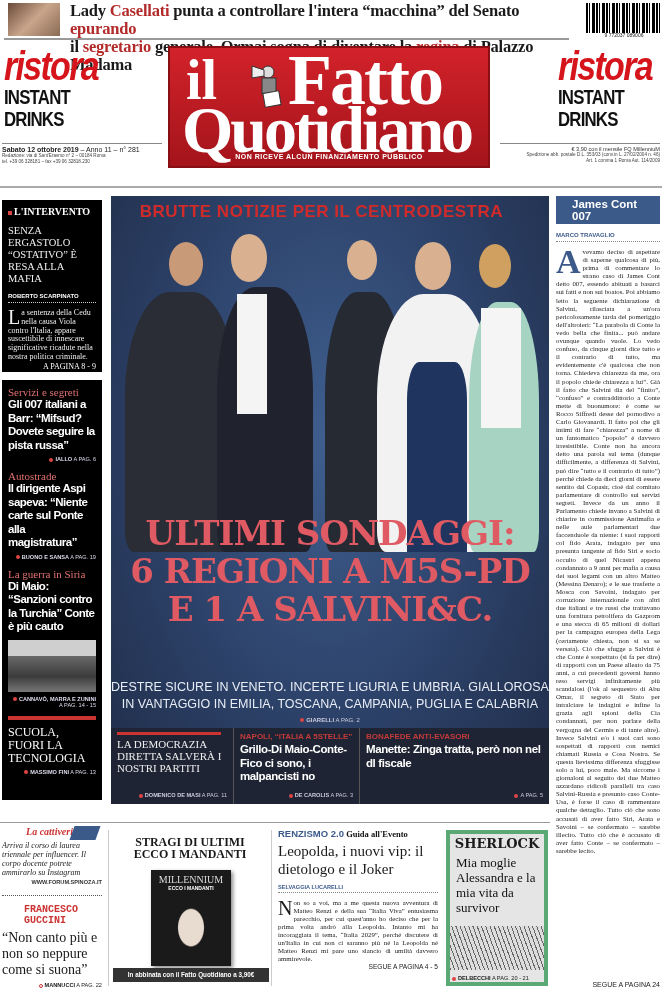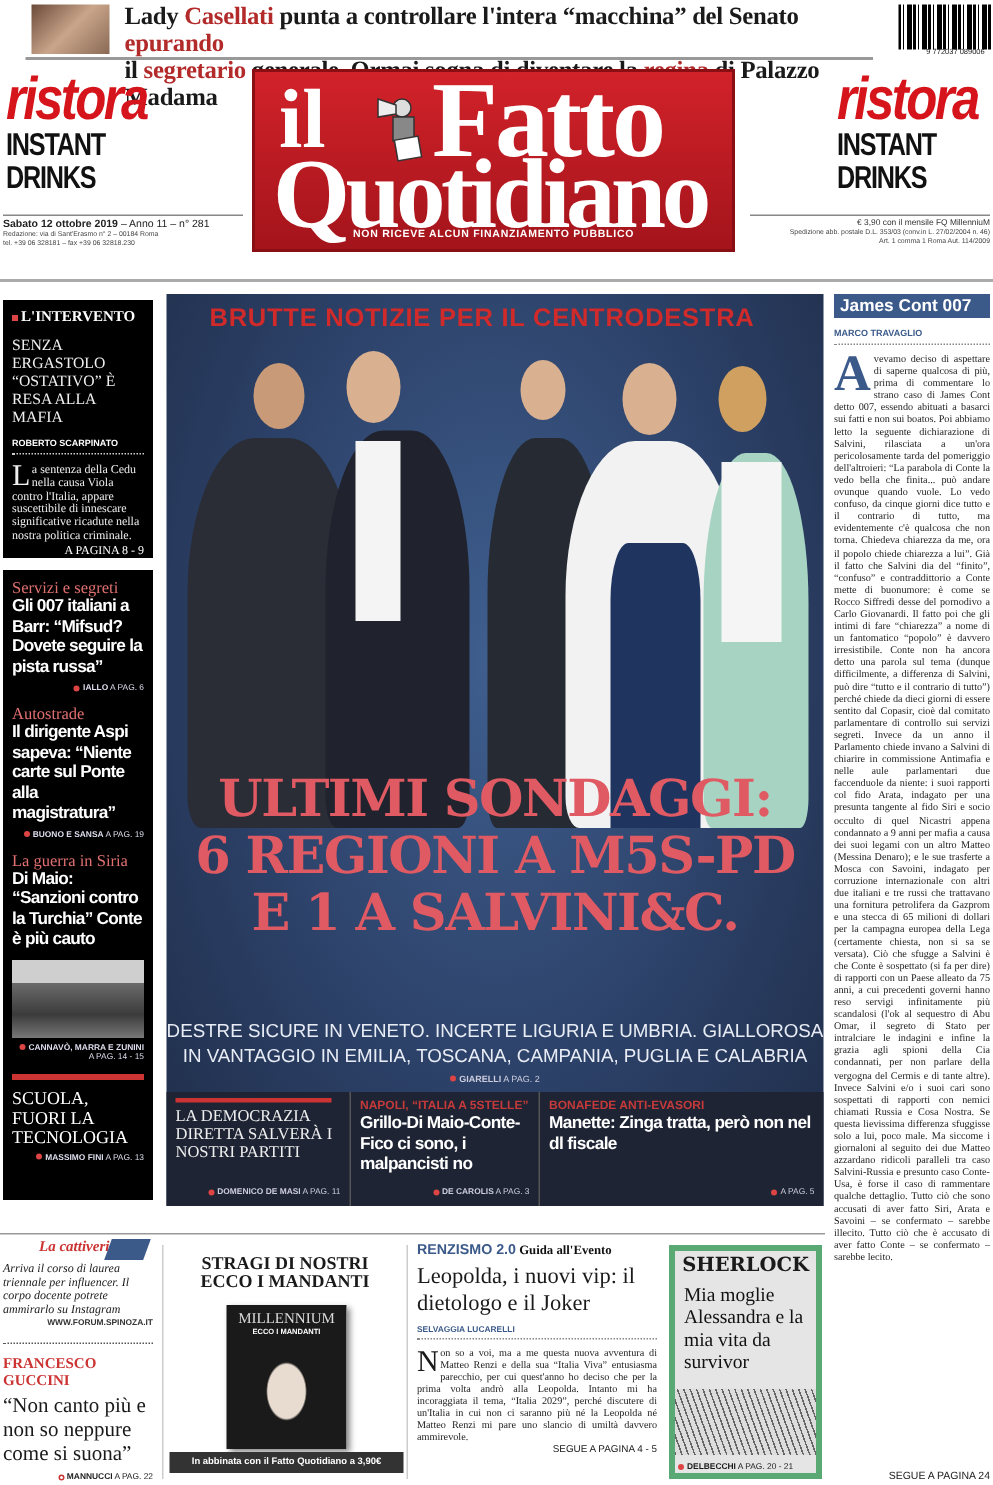--- a/index.html
+++ b/index.html
@@ -1,19 +1,19 @@
 <!DOCTYPE html>
 <html><head>
 <meta charset="utf-8">
 <style>
 *{box-sizing:border-box;margin:0;padding:0;}
 body{width:662px;height:990px;background:#fff;font-family:"Liberation Serif",serif;color:#1a1a1a;position:relative;overflow:hidden;}
 .abs{position:absolute;}
 
-#topstrip{left:17px;top:0;width:565px;height:40px;border-bottom:2px solid #999;}
+#topstrip{left:4px;top:0;width:565px;height:40px;border-bottom:2px solid #999;}
 #top-thumb{left:4px;top:3px;width:52px;height:33px;background:linear-gradient(135deg,#6b4a3a,#c9a58a 50%,#8a6a55);}
 #top-text{left:66px;top:2px;width:500px;font-family:"Liberation Serif",serif;font-weight:bold;font-size:16.5px;line-height:18px;color:#1a1a1a;letter-spacing:-0.2px;}
 #top-text .hl{color:#b32a2a;}
 #barcode{left:582px;top:3px;width:76px;height:30px;background:repeating-linear-gradient(90deg,#000 0 2px,#fff 2px 3px,#000 3px 4px,#fff 4px 6px,#000 6px 9px,#fff 9px 10px);}
 #barcode-num{left:582px;top:32px;width:76px;font-size:5px;font-family:"Liberation Sans",sans-serif;text-align:center;}
 
 .ad{font-family:"Liberation Sans",sans-serif;}
 .ad-brand{font-family:"Liberation Sans",sans-serif;font-weight:bold;font-style:italic;color:#d6141b;font-size:40px;letter-spacing:-2px;line-height:40px;transform:scaleX(0.85);transform-origin:left;}
 .ad-sub{font-family:"Liberation Sans",sans-serif;font-weight:bold;font-size:21px;color:#111;letter-spacing:-1px;line-height:22px;transform:scaleX(0.8);transform-origin:left;}
 #ad-left{left:4px;top:46px;width:120px;}
@@ -67,34 +67,34 @@
 #sc2{left:122px;width:126px;}
 #sc3{left:248px;width:190px;}
 #sc1-rule{height:3px;background:#c33;width:104px;margin-bottom:3px;}
 #sc1-title{font-family:"Liberation Serif",serif;font-size:11px;line-height:12px;color:#eee;}
 .sckick{font-family:"Liberation Sans",sans-serif;font-weight:bold;font-size:8px;color:#c43a3a;}
 .sctitle{font-family:"Liberation Sans",sans-serif;font-weight:bold;font-size:11.5px;line-height:13.5px;color:#fff;margin-top:2px;letter-spacing:-0.4px;}
 .scsign{position:absolute;bottom:6px;right:6px;font-family:"Liberation Sans",sans-serif;font-size:5.6px;color:#ccd;}
 .scsign b{font-weight:bold;}
 
 #editorial{left:556px;top:196px;width:104px;height:700px;}
-#ed-title{background:#3b5a8a;color:#fff;font-family:"Liberation Sans",sans-serif;font-weight:bold;font-size:11.5px;padding:2px 4px;}
+#ed-title{background:#3b5a8a;color:#fff;font-family:"Liberation Sans",sans-serif;font-weight:bold;font-size:11.5px;padding:2px 16px;}
 #ed-author{font-family:"Liberation Sans",sans-serif;font-weight:bold;font-size:6px;color:#3b5a8a;margin-top:8px;padding-bottom:3px;border-bottom:1px dotted #888;}
 #ed-body{font-family:"Liberation Serif",serif;font-size:6.8px;line-height:8.1px;margin-top:6px;text-align:justify;color:#222;}
 #ed-body .drop{float:left;font-size:34px;line-height:28px;color:#3b5a8a;margin-right:2px;font-weight:bold;}
 #ed-page{font-family:"Liberation Sans",sans-serif;font-size:7px;text-align:right;margin-top:3px;}
 
 #bottom-rule{left:0;top:822px;width:550px;height:1px;background:#999;}
 #catt{left:2px;top:826px;width:100px;}
 #catt-kicker{font-family:"Liberation Serif",serif;font-style:italic;font-weight:bold;font-size:10px;color:#c33;}
 #catt-icon{position:absolute;left:70px;top:0;width:26px;height:14px;background:#3b5a8a;transform:skewX(-20deg);}
 #catt-body{font-family:"Liberation Serif",serif;font-style:italic;font-size:8px;line-height:9px;margin-top:4px;}
 #catt-url{font-family:"Liberation Sans",sans-serif;font-size:5.6px;font-weight:bold;text-align:right;margin-top:2px;color:#333;}
 #catt-sep{border-top:1px dotted #555;margin-top:10px;}
-#guccini-kick{font-family:Liberation Serif, serif;font-weight:bold;font-size:10px;color:#c33;margin-top:8px;}
+#guccini-kick{font-family:Liberation Mono, monospace;font-weight:bold;font-size:10px;color:#c33;margin-top:8px;margin-left:22px;}
 #guccini-title{font-family:"Liberation Serif",serif;font-size:14px;line-height:16px;margin-top:4px;}
 #guccini-sign{font-family:"Liberation Sans",sans-serif;font-size:5.6px;text-align:right;margin-top:4px;}
 #guccini-sign b{font-weight:bold;}
 #stragi{left:108px;top:830px;width:164px;height:156px;border-left:1px solid #ccc;border-right:1px solid #ccc;}
 #stragi-title{text-align:center;font-family:"Liberation Serif",serif;font-weight:bold;font-size:12px;line-height:12px;margin-top:6px;}
 #stragi-cover{position:absolute;left:42px;top:40px;width:80px;height:96px;background:radial-gradient(ellipse at 50% 60%,#e8dcd0 0 22%,#1a1a1a 24%);box-shadow:2px 2px 4px #888;}
 #stragi-cover-title{text-align:center;color:#ddd;font-size:10px;font-family:"Liberation Serif",serif;margin-top:4px;}
 #stragi-band{position:absolute;left:4px;bottom:4px;width:156px;height:14px;background:#333;color:#fff;font-family:"Liberation Sans",sans-serif;font-weight:bold;font-size:6.3px;text-align:center;line-height:14px;}
 #renz{left:278px;top:828px;width:160px;}
 #renz-kick{font-family:"Liberation Sans",sans-serif;font-weight:bold;font-size:9.5px;color:#3b5a8a;}
@@ -262,21 +262,21 @@
   <div id="catt-sep"></div>
   <div>
     <div id="guccini-kick">FRANCESCO GUCCINI</div>
     <div id="guccini-title">“Non canto più e non so neppure come si suona”</div>
     <div id="guccini-sign"><span class="dot" style="background:none;border:1px solid #c33;"></span><b>MANNUCCI</b> <span>A PAG. 22</span></div>
   </div>
 </div>
 
 <div id="stragi" class="abs">
   <div id="stragi-title">
-    <div>STRAGI DI NOSTRI</div>
+    <div>STRAGI DI ULTIMI</div>
     <div>ECCO I MANDANTI</div>
   </div>
   <div id="stragi-cover">
     <div id="stragi-cover-title">MILLENNIUM</div>
     <div style="text-align:center;color:#fff;font-size:5px;font-family:'Liberation Sans',sans-serif;font-weight:bold;">ECCO I MANDANTI</div>
   </div>
   <div id="stragi-band">In abbinata con il Fatto Quotidiano a 3,90€</div>
 </div>
 
 <div id="renz" class="abs">

